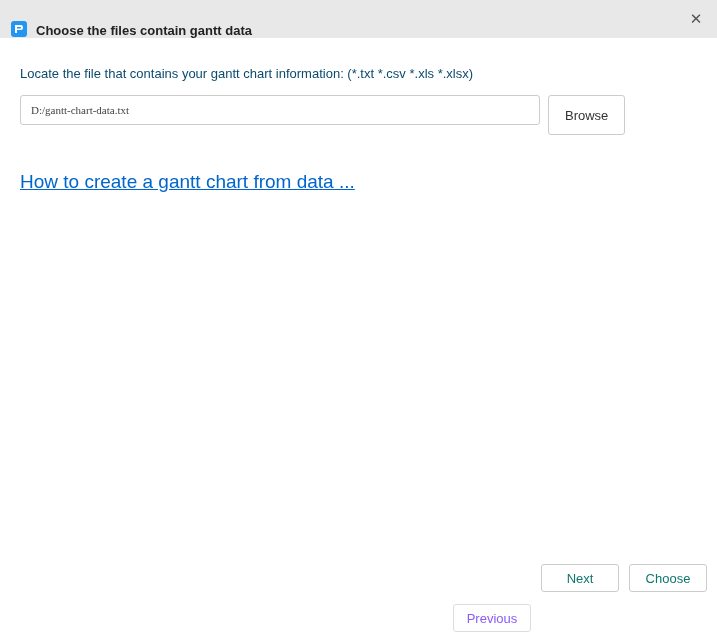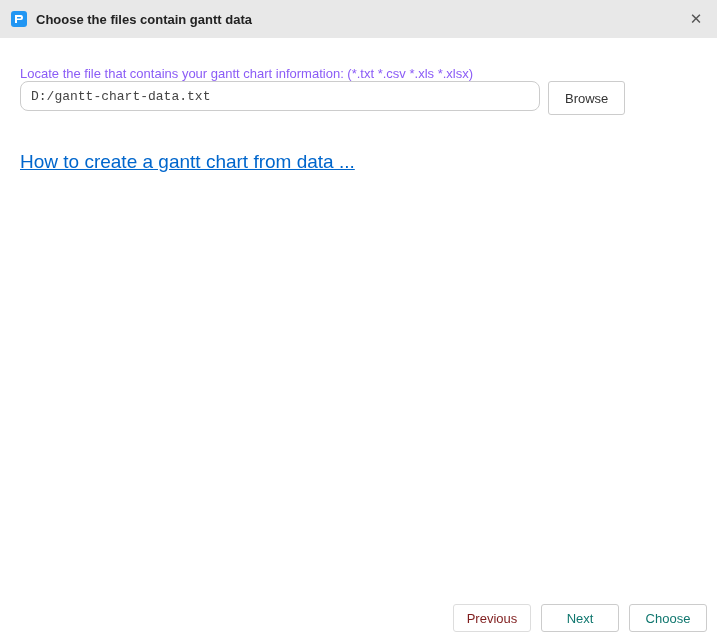--- a/index.html
+++ b/index.html
@@ -15,21 +15,21 @@
       width: 717px;
       height: 644px;
       overflow: hidden;
       display: flex;
       flex-direction: column;
     }
     .header {
       background: #e8e8e8;
       height: 38px;
       display: flex;
-      align-items: center;
+      align-items: flex-end;
       padding: 0 10px;
       position: relative;
     }
     .app-icon {
       width: 18px;
       height: 18px;
       margin-right: 8px;
       display: flex;
       align-items: center;
       justify-content: center;
@@ -56,41 +56,42 @@
       border: none;
       font-family: inherit;
     }
     .content {
       flex: 1;
       padding: 28px 20px 10px 20px;
       background: #fff;
     }
     .instruction {
       font-size: 13px;
-      color: #8b5cf6;
+      color: #0c4a6e;
+      margin-bottom: 14px;
     }
     .file-row {
       display: flex;
       gap: 8px;
       margin-bottom: 36px;
     }
     .file-input {
       flex: 0 0 520px;
       width: 520px;
       height: 30px;
       padding: 5px 10px;
       border: 1px solid #ccc;
-      border-radius: 8px;
-      font-size: 13px;
+      border-radius: 3px;
+      font-size: 11px;
       color: #444;
-      font-family: Liberation Mono, monospace;
+      font-family: Liberation Serif, serif;
       outline: none;
     }
     .browse-btn {
-      height: 34px;
+      height: 40px;
       padding: 0 16px;
       border: 1px solid #ccc;
       border-radius: 3px;
       background: #fff;
       font-size: 13px;
       color: #333;
       cursor: pointer;
       font-family: inherit;
     }
     .help-link {
@@ -115,23 +116,24 @@
       width: 78px;
       border: 1px solid #ccc;
       border-radius: 3px;
       background: #fff;
       font-size: 13px;
       color: #0f766e;
       cursor: pointer;
       font-family: inherit;
     }
     .footer-btn:disabled {
-      color: #7f1d1d;
+      color: #8b5cf6;
       cursor: default;
       border-color: #ddd;
+      margin-top: 40px;
     }
   </style>
 </head>
 <body>
 
 <div class="header">
   <span class="app-icon">
     <svg viewBox="0 0 18 18" width="18" height="18">
       <rect x="1" y="1" width="16" height="16" rx="3" fill="#2196F3"></rect>
       <path d="M 5 5 L 11 5 Q 13 5 13 8 Q 13 10 11 10 L 7 10 L 7 13 L 5 13 Z M 7 7 L 7 8.5 L 10.5 8.5 Q 11 8.5 11 7.7 Q 11 7 10.5 7 Z" fill="#fff"></path>

